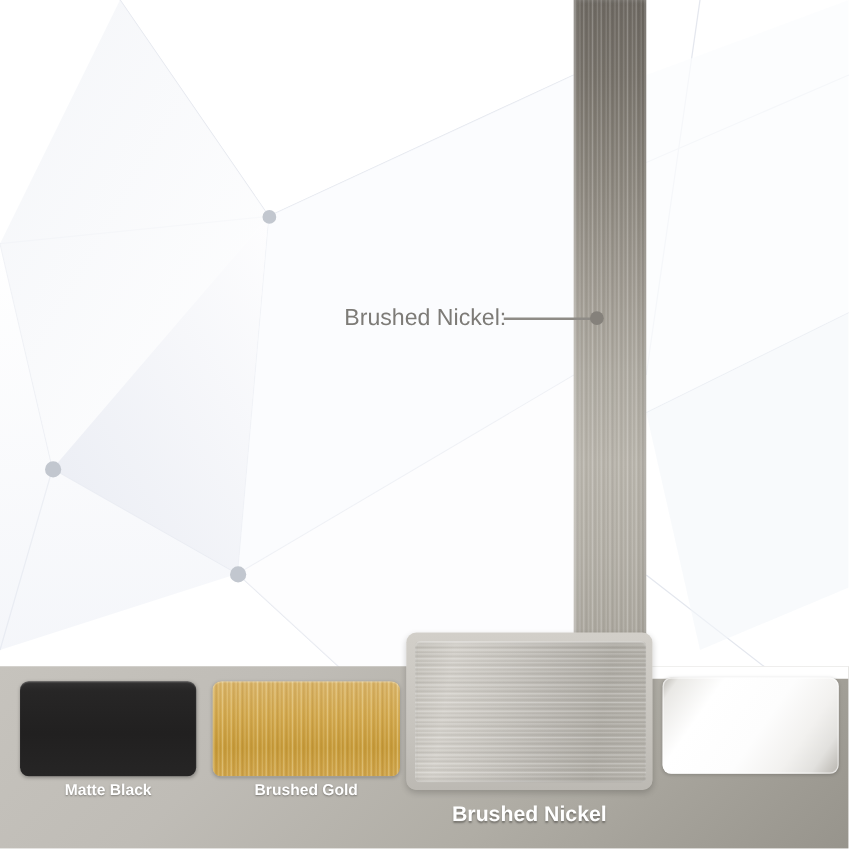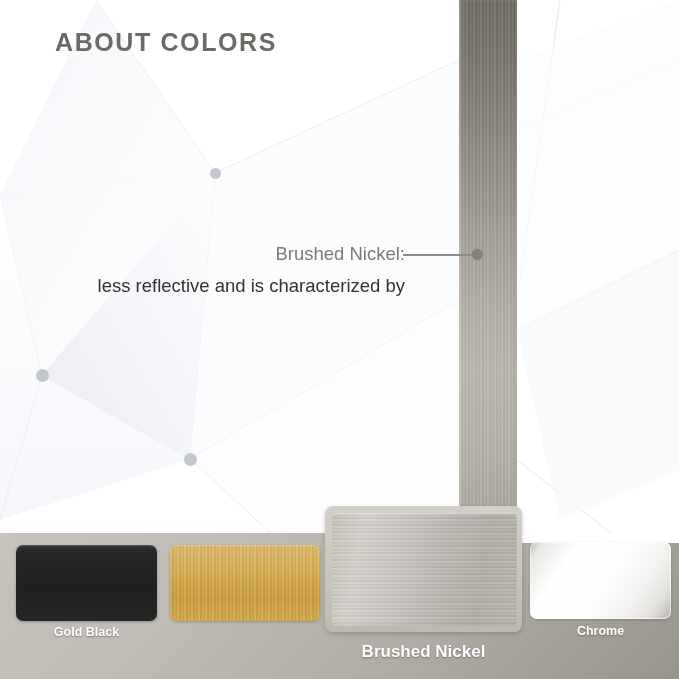--- a/index.html
+++ b/index.html
@@ -275,39 +275,37 @@
       <polygon points="190,459 459,300 459,514 300,560" fill="#fcfcfe" opacity="0.6"></polygon>
     </g>
   </svg>
 
   <span class="node-dot" style="left:210px; top:168px; width:11px; height:11px;"></span>
   <span class="node-dot" style="left:36px;  top:369px; width:13px; height:13px;"></span>
   <span class="node-dot" style="left:184px; top:453px; width:13px; height:13px;"></span>
 
   <div class="metal-strip"></div>
 
-  <div class="title">ABOUT COLORS</div>
 
   <div class="callout">
     <div class="callout-head">Brushed Nickel:</div>
     <div class="callout-body">
-      <div>less reflective and is characterized by</div>
     </div>
   </div>
   <div class="leader-line"></div>
   <div class="leader-dot"></div>
 
   <div class="footer-band"></div>
   <div class="footer-notch"></div>
 
   <div class="swatch sw-black"></div>
-  <div class="swatch-label lbl-black">Gold Black</div>
+  <div class="swatch-label lbl-black">Matte Black</div>
 
   <div class="swatch sw-gold"></div>
+  <div class="swatch-label lbl-gold">Brushed Gold</div>
 
   <div class="sw-nickel-frame"></div>
   <div class="sw-nickel"></div>
   <div class="swatch-label lbl-nickel">Brushed Nickel</div>
 
   <div class="swatch sw-chrome"></div>
-  <div class="swatch-label lbl-chrome">Chrome</div>
 
 </div>
 
 </body></html>

